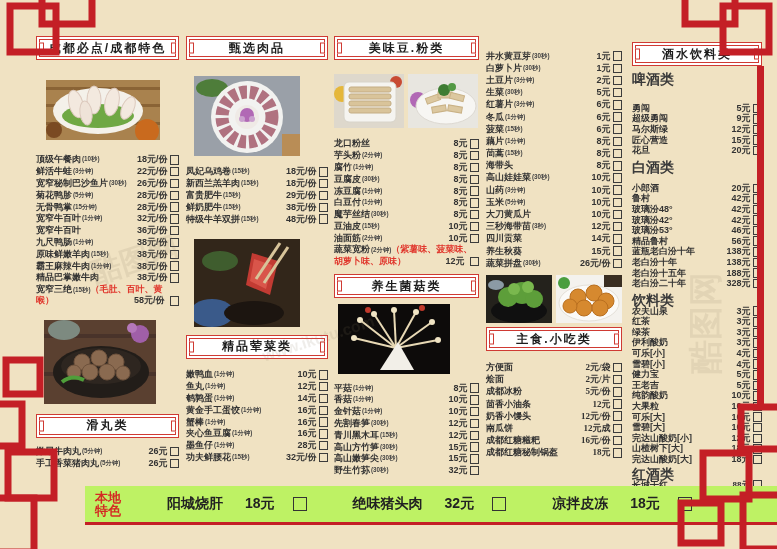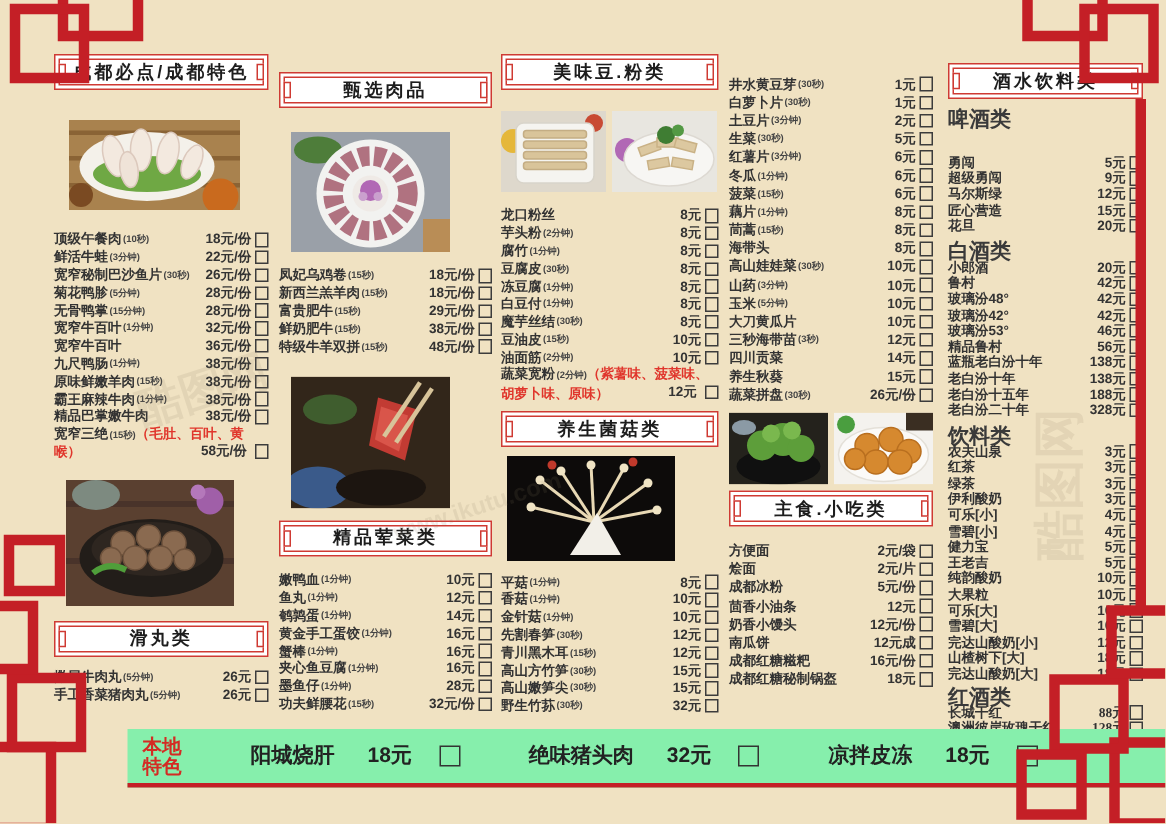--- a/index.html
+++ b/index.html
@@ -48,21 +48,21 @@
   .photo svg{display:block;width:100%;height:100%;}
   .ph-fish{width:114px;height:60px;margin-left:10px;}
   .ph-meatballs{width:112px;height:84px;margin-left:8px;}
   .ph-meatplatter{width:106px;height:80px;margin-left:8px;}
   .ph-chopsticks{width:106px;height:88px;margin-left:8px;}
   .photorow{display:flex;gap:4px;}
   .ph-tofusticks,.ph-tofubowl{width:70px;height:54px;}
   .ph-enoki{width:112px;height:70px;margin-left:4px;}
   .ph-greens,.ph-pumpkincakes{width:66px;height:48px;}
   
-  .strip{position:absolute;left:85px;right:0;top:486px;height:36px;background:#86efac;
+  .strip{position:absolute;left:85px;right:0;top:486px;height:36px;background:#bef264;
          border-bottom:3px solid #c41f26;display:flex;align-items:center;z-index:3;}
   .strip-label{color:#d42b23;font-weight:800;font-size:13px;line-height:13px;
          margin-left:10px;display:flex;flex-direction:column;}
   .strip-item{display:flex;align-items:center;font-size:14px;font-weight:700;color:#222;margin-left:46px;}
   .strip-item .price{margin-left:22px;}
   .strip-item .cb{width:12px;height:12px;border:1.6px solid #333;margin-left:18px;}
 </style>
 </head>
 <body>
 
@@ -233,21 +233,21 @@
       </div>
       <div class="row">
         <span class="name">手工香菜猪肉丸</span>
         <span class="time">(5分钟)</span>
         <span class="price">26元</span>
         <span class="cb"></span>
       </div>
     </div>
   </div>
 <div class="col c2">
-    <div class="sec-header" style="margin-top: 12px;">
+    <div class="sec-header" style="margin-top: 0px;">
       <span class="in">甄选肉品</span>
     </div>
     <div class="photo ph-meatplatter" style="margin-top: 16px;">
       <svg viewBox="0 0 106 80" preserveAspectRatio="none">
         <rect width="106" height="80" fill="#9aa0a8"></rect>
         <ellipse cx="18" cy="12" rx="16" ry="9" fill="#4e7d3a"></ellipse>
         <circle cx="53" cy="41" r="36" fill="#f2f2f0"></circle>
         <circle cx="53" cy="41" r="25" fill="none" stroke="#b07280" stroke-width="13" stroke-dasharray="7 3"></circle>
         <circle cx="53" cy="41" r="12" fill="#efeae6"></circle>
         <circle cx="53" cy="39" r="7" fill="#b168b5"></circle>
@@ -666,21 +666,21 @@
             <circle cx="28" cy="33" r="8"></circle>
             <circle cx="44" cy="33" r="8"></circle>
             <circle cx="14" cy="31" r="7"></circle>
           </g>
         </svg>
       </div>
     </div>
     <div class="sec-header" style="margin-top: 4px;">
       <span class="in">主食.小吃类</span>
     </div>
-    <div class="items" style="margin-top: 10px;">
+    <div class="items" style="margin-top: 10px; font-family: Liberation Serif, serif;">
       <div class="row">
         <span class="name">方便面</span>
         <span class="price">2元/袋</span>
         <span class="cb"></span>
       </div>
       <div class="row">
         <span class="name">烩面</span>
         <span class="price">2元/片</span>
         <span class="cb"></span>
       </div>
@@ -742,21 +742,21 @@
         <span class="price">15元</span>
         <span class="cb"></span>
       </div>
       <div class="row">
         <span class="name">花旦</span>
         <span class="price">20元</span>
         <span class="cb"></span>
       </div>
     </div>
     <div class="cat-label" style="margin-top: 6px;">白酒类</div>
-    <div class="items" style="margin-top: 1px;">
+    <div class="items" style="margin-top: 11px;">
       <div class="row">
         <span class="name">小郎酒</span>
         <span class="price">20元</span>
         <span class="cb"></span>
       </div>
       <div class="row">
         <span class="name">鲁村</span>
         <span class="price">42元</span>
         <span class="cb"></span>
       </div>

